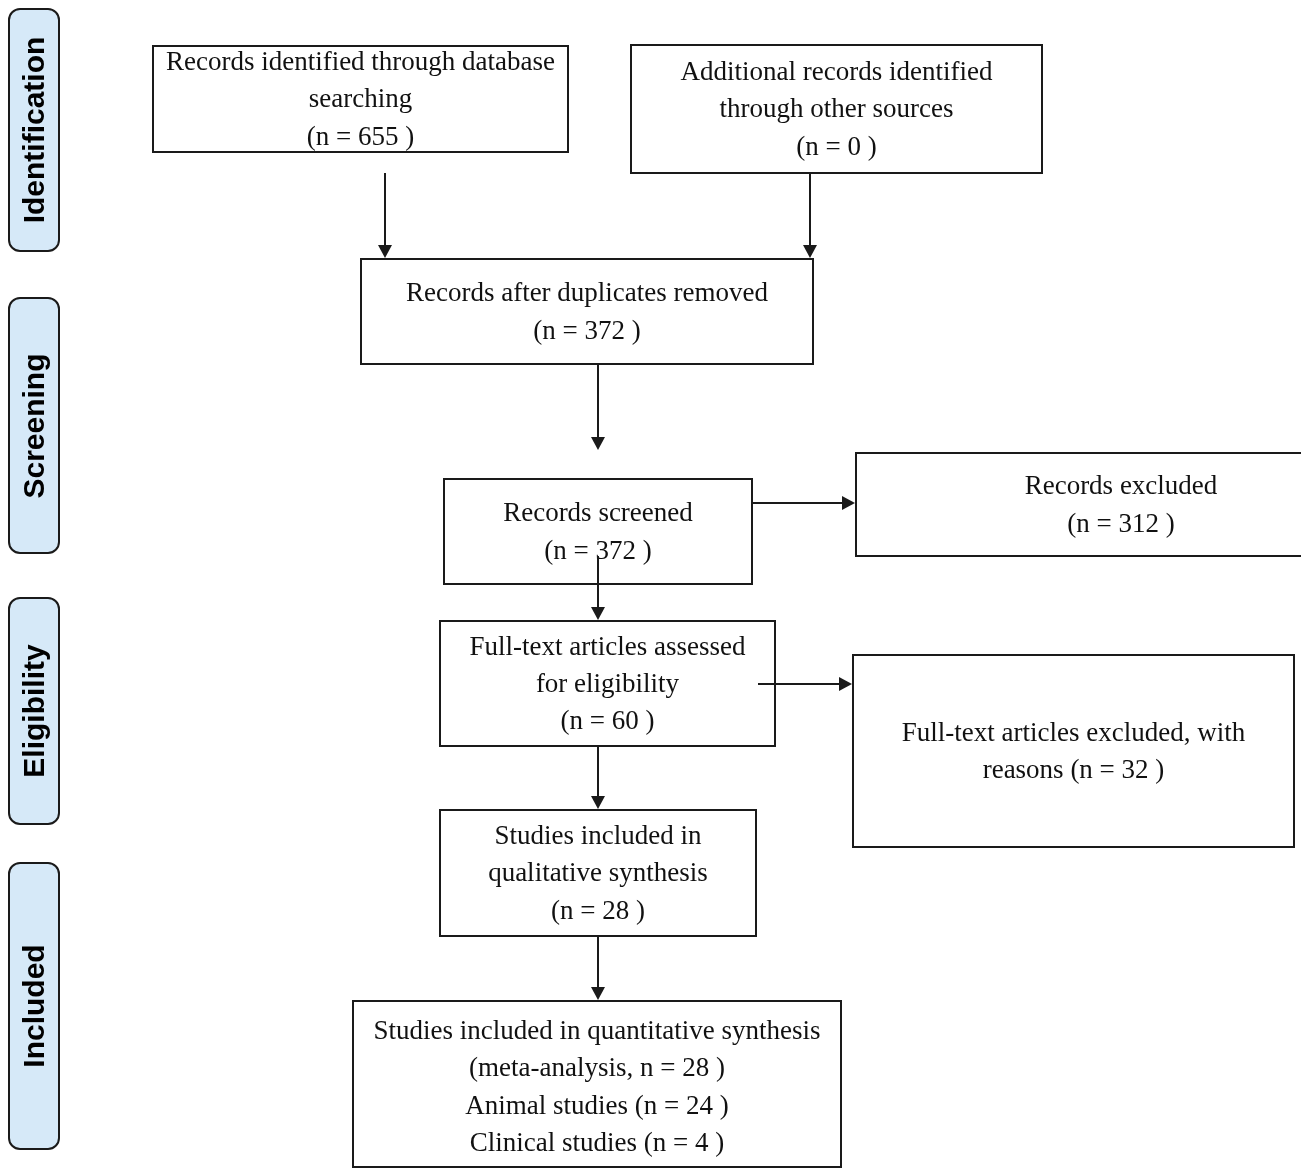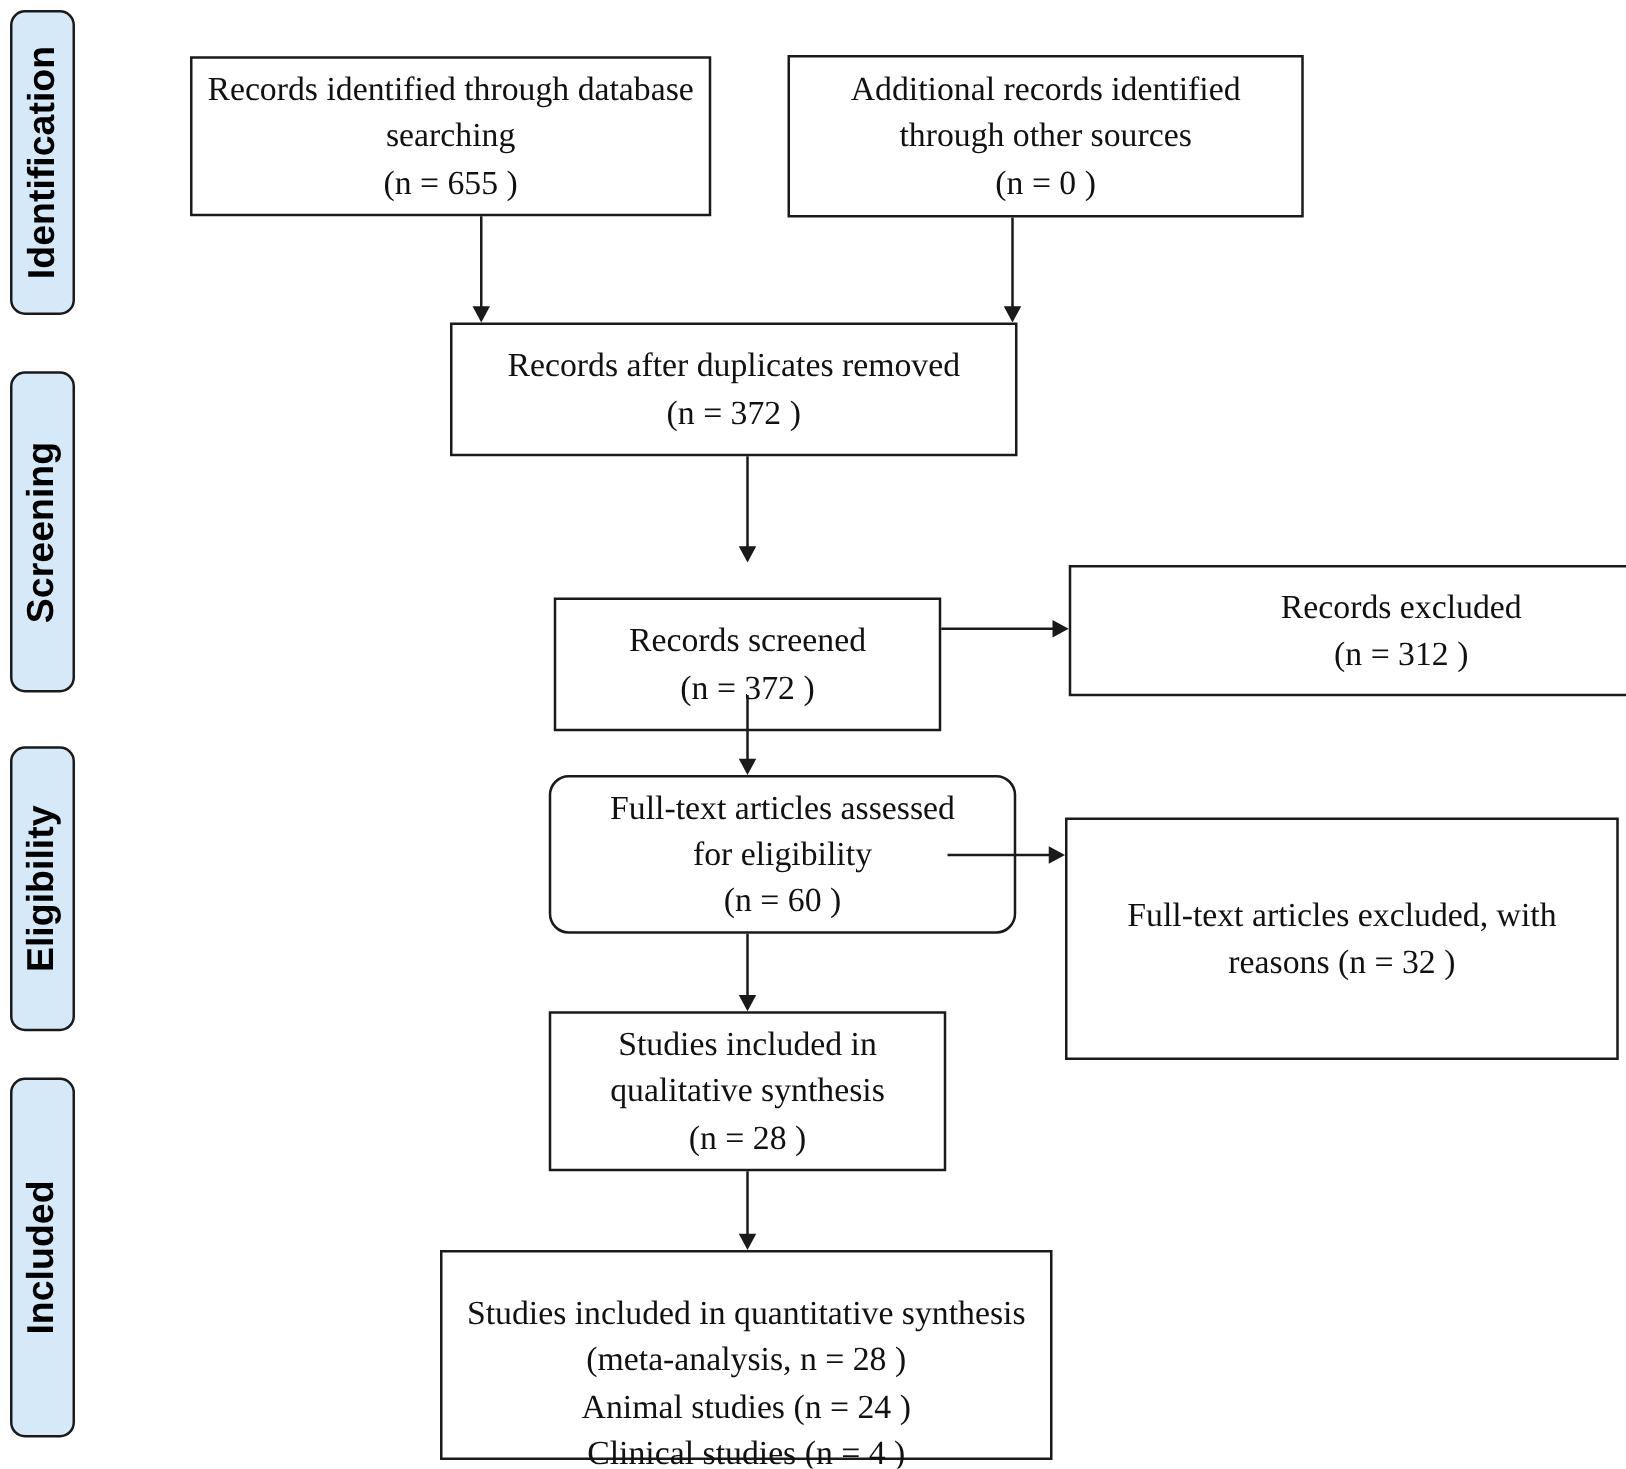--- a/index.html
+++ b/index.html
@@ -79,21 +79,21 @@
   <div class="stage-label" style="top:297px;height:257px;">
     <span>Screening</span>
   </div>
   <div class="stage-label" style="top:597px;height:228px;">
     <span>Eligibility</span>
   </div>
   <div class="stage-label" style="top:862px;height:288px;">
     <span>Included</span>
   </div>
 
-  <div class="flow-box" style="left:152px;top:45px;width:417px;height:128px;">
+  <div class="flow-box" style="left:152px;top:45px;width:417px;height:108px;">
     <div class="centered">Records identified through database
 searching
 (n = 655 )</div>
   </div>
 
   <div class="flow-box" style="left:630px;top:44px;width:413px;height:130px;">
     <div class="centered">Additional records identified
 through other sources
 (n = 0 )</div>
   </div>
@@ -106,38 +106,38 @@
   <div class="flow-box" style="left:443px;top:450px;width:310px;height:107px;margin-top:28px;">
     <div class="centered">Records screened
 (n = 372 )</div>
   </div>
 
   <div class="flow-box" style="left:855px;top:452px;width:532px;height:105px;">
     <div class="centered">Records excluded
 (n = 312 )</div>
   </div>
 
-  <div class="flow-box" style="left:439px;top:620px;width:374px;height:127px;border-radius:16px;">
+  <div class="flow-box" style="left:439px;top:620px;width:337px;height:127px;">
     <div class="centered">Full-text articles assessed
 for eligibility
 (n = 60 )</div>
   </div>
 
   <div class="flow-box" style="left:852px;top:618px;width:443px;height:194px;margin-top:36px;">
     <div class="centered">Full-text articles excluded, with
 reasons (n = 32 )</div>
   </div>
 
   <div class="flow-box" style="left:439px;top:809px;width:318px;height:128px;">
     <div class="centered">Studies included in
 qualitative synthesis
 (n = 28 )</div>
   </div>
 
-  <div class="flow-box" style="left:352px;top:1000px;width:490px;height:168px;justify-content:flex-start;padding-top:30px;">
+  <div class="flow-box" style="left:352px;top:1000px;width:490px;height:168px;justify-content:flex-start;padding-top:10px;">
     <div class="centered">Studies included in quantitative synthesis
 (meta-analysis, n = 28 )
 Animal studies (n = 24 )
 Clinical studies (n = 4 )</div>
   </div>
 
   <div class="arrow" style="left:384px;top:173px;">
     <div class="shaft-v" style="height:74px;"></div>
     <div class="head-down" style="left:-6px;top:72px;"></div>
   </div>

